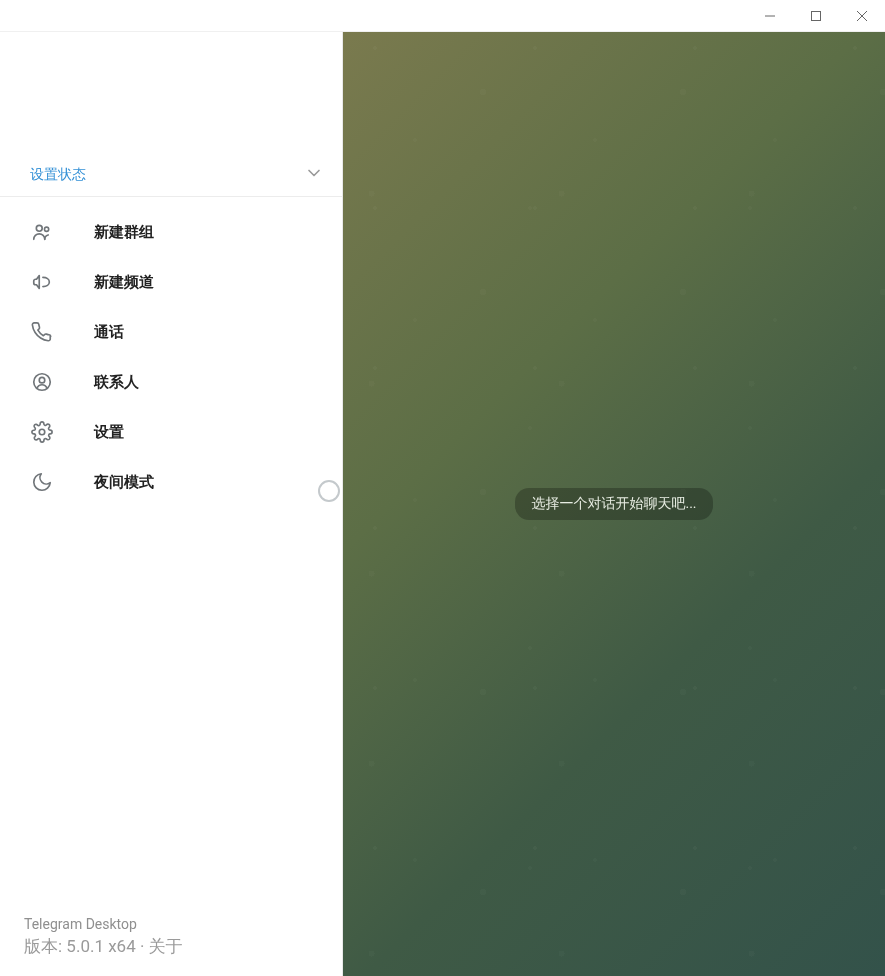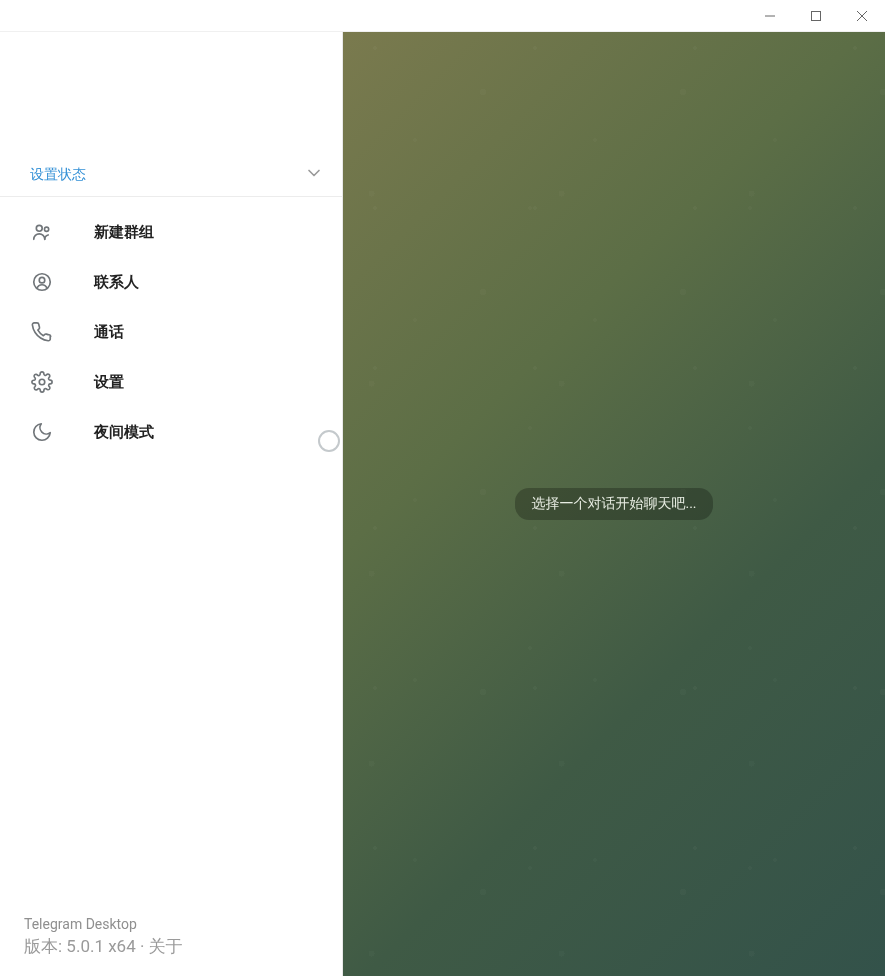--- a/index.html
+++ b/index.html
@@ -161,39 +161,48 @@
             <svg viewBox="0 0 24 24" fill="none" stroke="currentColor" stroke-width="1.8" stroke-linecap="round" stroke-linejoin="round">
                 <circle cx="9" cy="8" r="3.2"></circle>
                 <path d="M3 20c0-3.3 2.7-6 6-6s6 2.7 6 6"></path>
                 <circle cx="17" cy="9" r="2.3"></circle>
                 <path d="M15 20c0-2.3 1.6-4.2 3.7-4.8"></path>
               </svg>
           </span>
           <span class="menu-label">新建群组</span>
         </div>
 
+        <div class="menu-item">
+          <span class="menu-icon">
+            <svg viewBox="0 0 24 24" fill="none" stroke="currentColor" stroke-width="1.8" stroke-linecap="round" stroke-linejoin="round">
+                <path d="M3 11v2a2 2 0 0 0 2 2h1l3 4v-14l-3 4H5a2 2 0 0 0-2 2z"></path>
+                <path d="M13 7c4 0 7 2 7 5s-3 5-7 5"></path>
+              </svg>
+          </span>
+          <span class="menu-label">新建频道</span>
+        </div>
+
+        <div class="menu-item">
+          <span class="menu-icon">
+            <svg viewBox="0 0 24 24" fill="none" stroke="currentColor" stroke-width="1.8" stroke-linecap="round" stroke-linejoin="round">
+                <path d="M21 16.5v3a2 2 0 0 1-2.2 2 19 19 0 0 1-8.3-3 19 19 0 0 1-6-6A19 19 0 0 1 1.5 4.2 2 2 0 0 1 3.5 2h3a2 2 0 0 1 2 1.7c.1 1 .4 2 .7 2.9a2 2 0 0 1-.5 2.1L7.5 10a16 16 0 0 0 6 6l1.3-1.2a2 2 0 0 1 2.1-.5c.9.3 1.9.6 2.9.7a2 2 0 0 1 1.7 2z"></path>
+              </svg>
+          </span>
+          <span class="menu-label">通话</span>
+        </div>
 
         <div class="menu-item">
           <span class="menu-icon">
             <svg viewBox="0 0 24 24" fill="none" stroke="currentColor" stroke-width="1.8" stroke-linecap="round" stroke-linejoin="round">
                 <circle cx="12" cy="12" r="9"></circle>
                 <circle cx="12" cy="10" r="3"></circle>
                 <path d="M6.5 19c1-2.5 3.2-4 5.5-4s4.5 1.5 5.5 4"></path>
               </svg>
           </span>
           <span class="menu-label">联系人</span>
-        </div>
-
-        <div class="menu-item">
-          <span class="menu-icon">
-            <svg viewBox="0 0 24 24" fill="none" stroke="currentColor" stroke-width="1.8" stroke-linecap="round" stroke-linejoin="round">
-                <path d="M21 16.5v3a2 2 0 0 1-2.2 2 19 19 0 0 1-8.3-3 19 19 0 0 1-6-6A19 19 0 0 1 1.5 4.2 2 2 0 0 1 3.5 2h3a2 2 0 0 1 2 1.7c.1 1 .4 2 .7 2.9a2 2 0 0 1-.5 2.1L7.5 10a16 16 0 0 0 6 6l1.3-1.2a2 2 0 0 1 2.1-.5c.9.3 1.9.6 2.9.7a2 2 0 0 1 1.7 2z"></path>
-              </svg>
-          </span>
-          <span class="menu-label">通话</span>
         </div>
 
 
         <div class="menu-item">
           <span class="menu-icon">
             <svg viewBox="0 0 24 24" fill="none" stroke="currentColor" stroke-width="1.8" stroke-linecap="round" stroke-linejoin="round">
                 <circle cx="12" cy="12" r="3"></circle>
                 <path d="M19.4 15a1.7 1.7 0 0 0 .3 1.8l.1.1a2 2 0 1 1-2.8 2.8l-.1-.1a1.7 1.7 0 0 0-1.8-.3 1.7 1.7 0 0 0-1 1.5V21a2 2 0 1 1-4 0v-.1a1.7 1.7 0 0 0-1-1.5 1.7 1.7 0 0 0-1.8.3l-.1.1a2 2 0 1 1-2.8-2.8l.1-.1a1.7 1.7 0 0 0 .3-1.8 1.7 1.7 0 0 0-1.5-1H3a2 2 0 1 1 0-4h.1a1.7 1.7 0 0 0 1.5-1 1.7 1.7 0 0 0-.3-1.8l-.1-.1a2 2 0 1 1 2.8-2.8l.1.1a1.7 1.7 0 0 0 1.8.3H9a1.7 1.7 0 0 0 1-1.5V3a2 2 0 1 1 4 0v.1a1.7 1.7 0 0 0 1 1.5 1.7 1.7 0 0 0 1.8-.3l.1-.1a2 2 0 1 1 2.8 2.8l-.1.1a1.7 1.7 0 0 0-.3 1.8V9c.3.6.9 1 1.5 1H21a2 2 0 1 1 0 4h-.1a1.7 1.7 0 0 0-1.5 1z"></path>
               </svg>
           </span>

